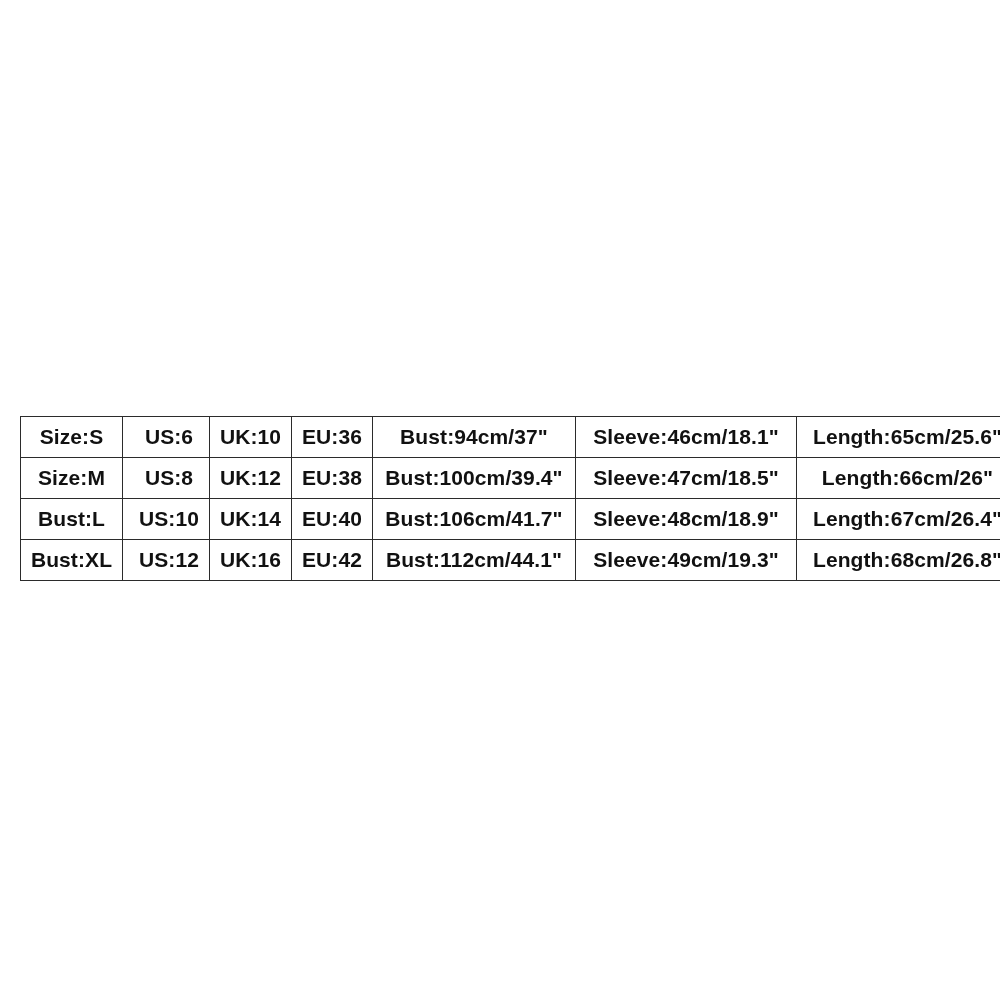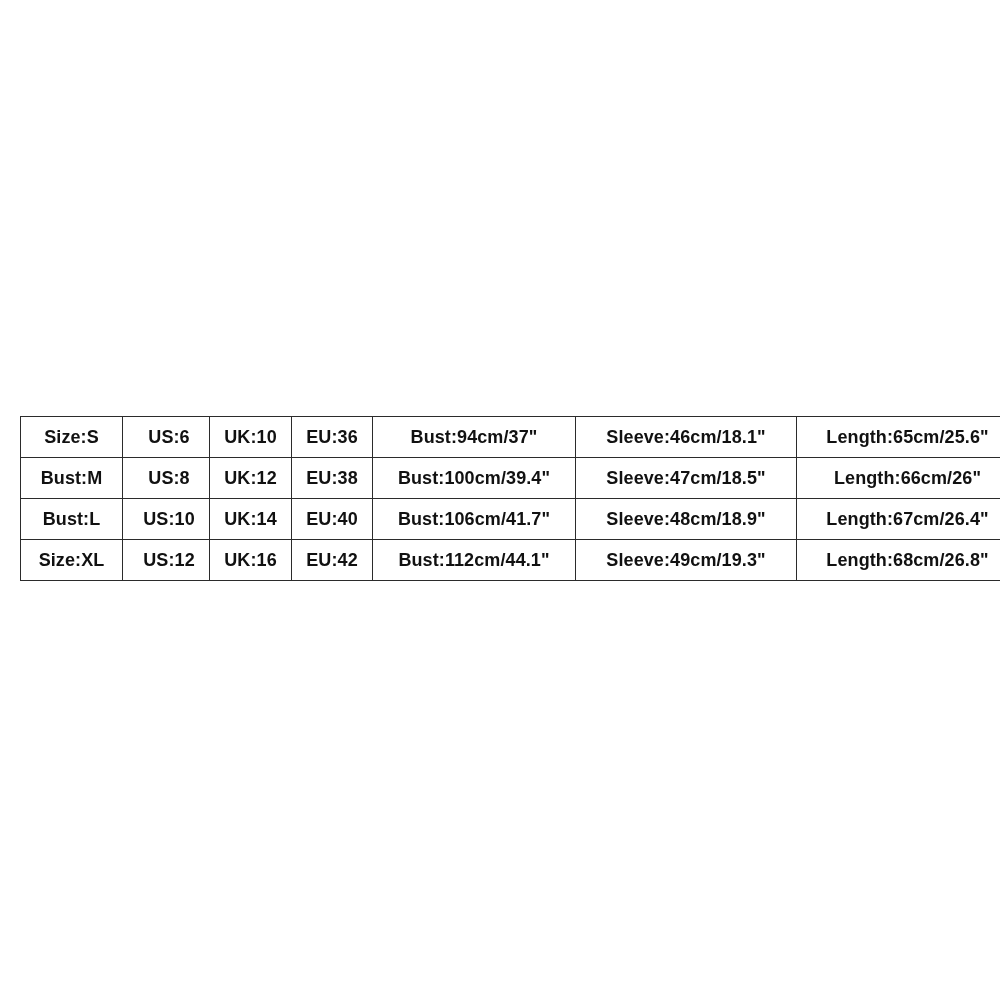--- a/index.html
+++ b/index.html
@@ -23,21 +23,21 @@
   table.size-chart {
     border-collapse: collapse;
     width: 962px;
     table-layout: fixed;
   }
   table.size-chart td {
     border: 1px solid #2b2b2b;
     height: 40px;
     text-align: center;
     vertical-align: middle;
-    font-size: 18px;
+    font-size: 21px;
     font-weight: bold;
     color: #111111;
     letter-spacing: 0.1px;
     white-space: nowrap;
     padding: 0 2px;
   }
   table.size-chart td.col-size  { width: 97px; }
   table.size-chart td.col-us    { width: 76px; padding-left: 8px; }
   table.size-chart td.col-uk    { width: 77px; }
   table.size-chart td.col-eu    { width: 76px; }
@@ -54,39 +54,39 @@
       <tr>
         <td class="col-size">Size:S</td>
         <td class="col-us">US:6</td>
         <td class="col-uk">UK:10</td>
         <td class="col-eu">EU:36</td>
         <td class="col-bust">Bust:94cm/37"</td>
         <td class="col-sleeve">Sleeve:46cm/18.1"</td>
         <td class="col-length">Length:65cm/25.6"</td>
       </tr>
       <tr>
-        <td class="col-size">Bust:M</td>
+        <td class="col-size">Size:M</td>
         <td class="col-us">US:8</td>
         <td class="col-uk">UK:12</td>
         <td class="col-eu">EU:38</td>
         <td class="col-bust">Bust:100cm/39.4"</td>
         <td class="col-sleeve">Sleeve:47cm/18.5"</td>
         <td class="col-length">Length:66cm/26"</td>
       </tr>
       <tr>
         <td class="col-size">Bust:L</td>
         <td class="col-us">US:10</td>
         <td class="col-uk">UK:14</td>
         <td class="col-eu">EU:40</td>
         <td class="col-bust">Bust:106cm/41.7"</td>
         <td class="col-sleeve">Sleeve:48cm/18.9"</td>
         <td class="col-length">Length:67cm/26.4"</td>
       </tr>
       <tr>
-        <td class="col-size">Size:XL</td>
+        <td class="col-size">Bust:XL</td>
         <td class="col-us">US:12</td>
         <td class="col-uk">UK:16</td>
         <td class="col-eu">EU:42</td>
         <td class="col-bust">Bust:112cm/44.1"</td>
         <td class="col-sleeve">Sleeve:49cm/19.3"</td>
         <td class="col-length">Length:68cm/26.8"</td>
       </tr>
     </tbody>
   </table>
 </div>

